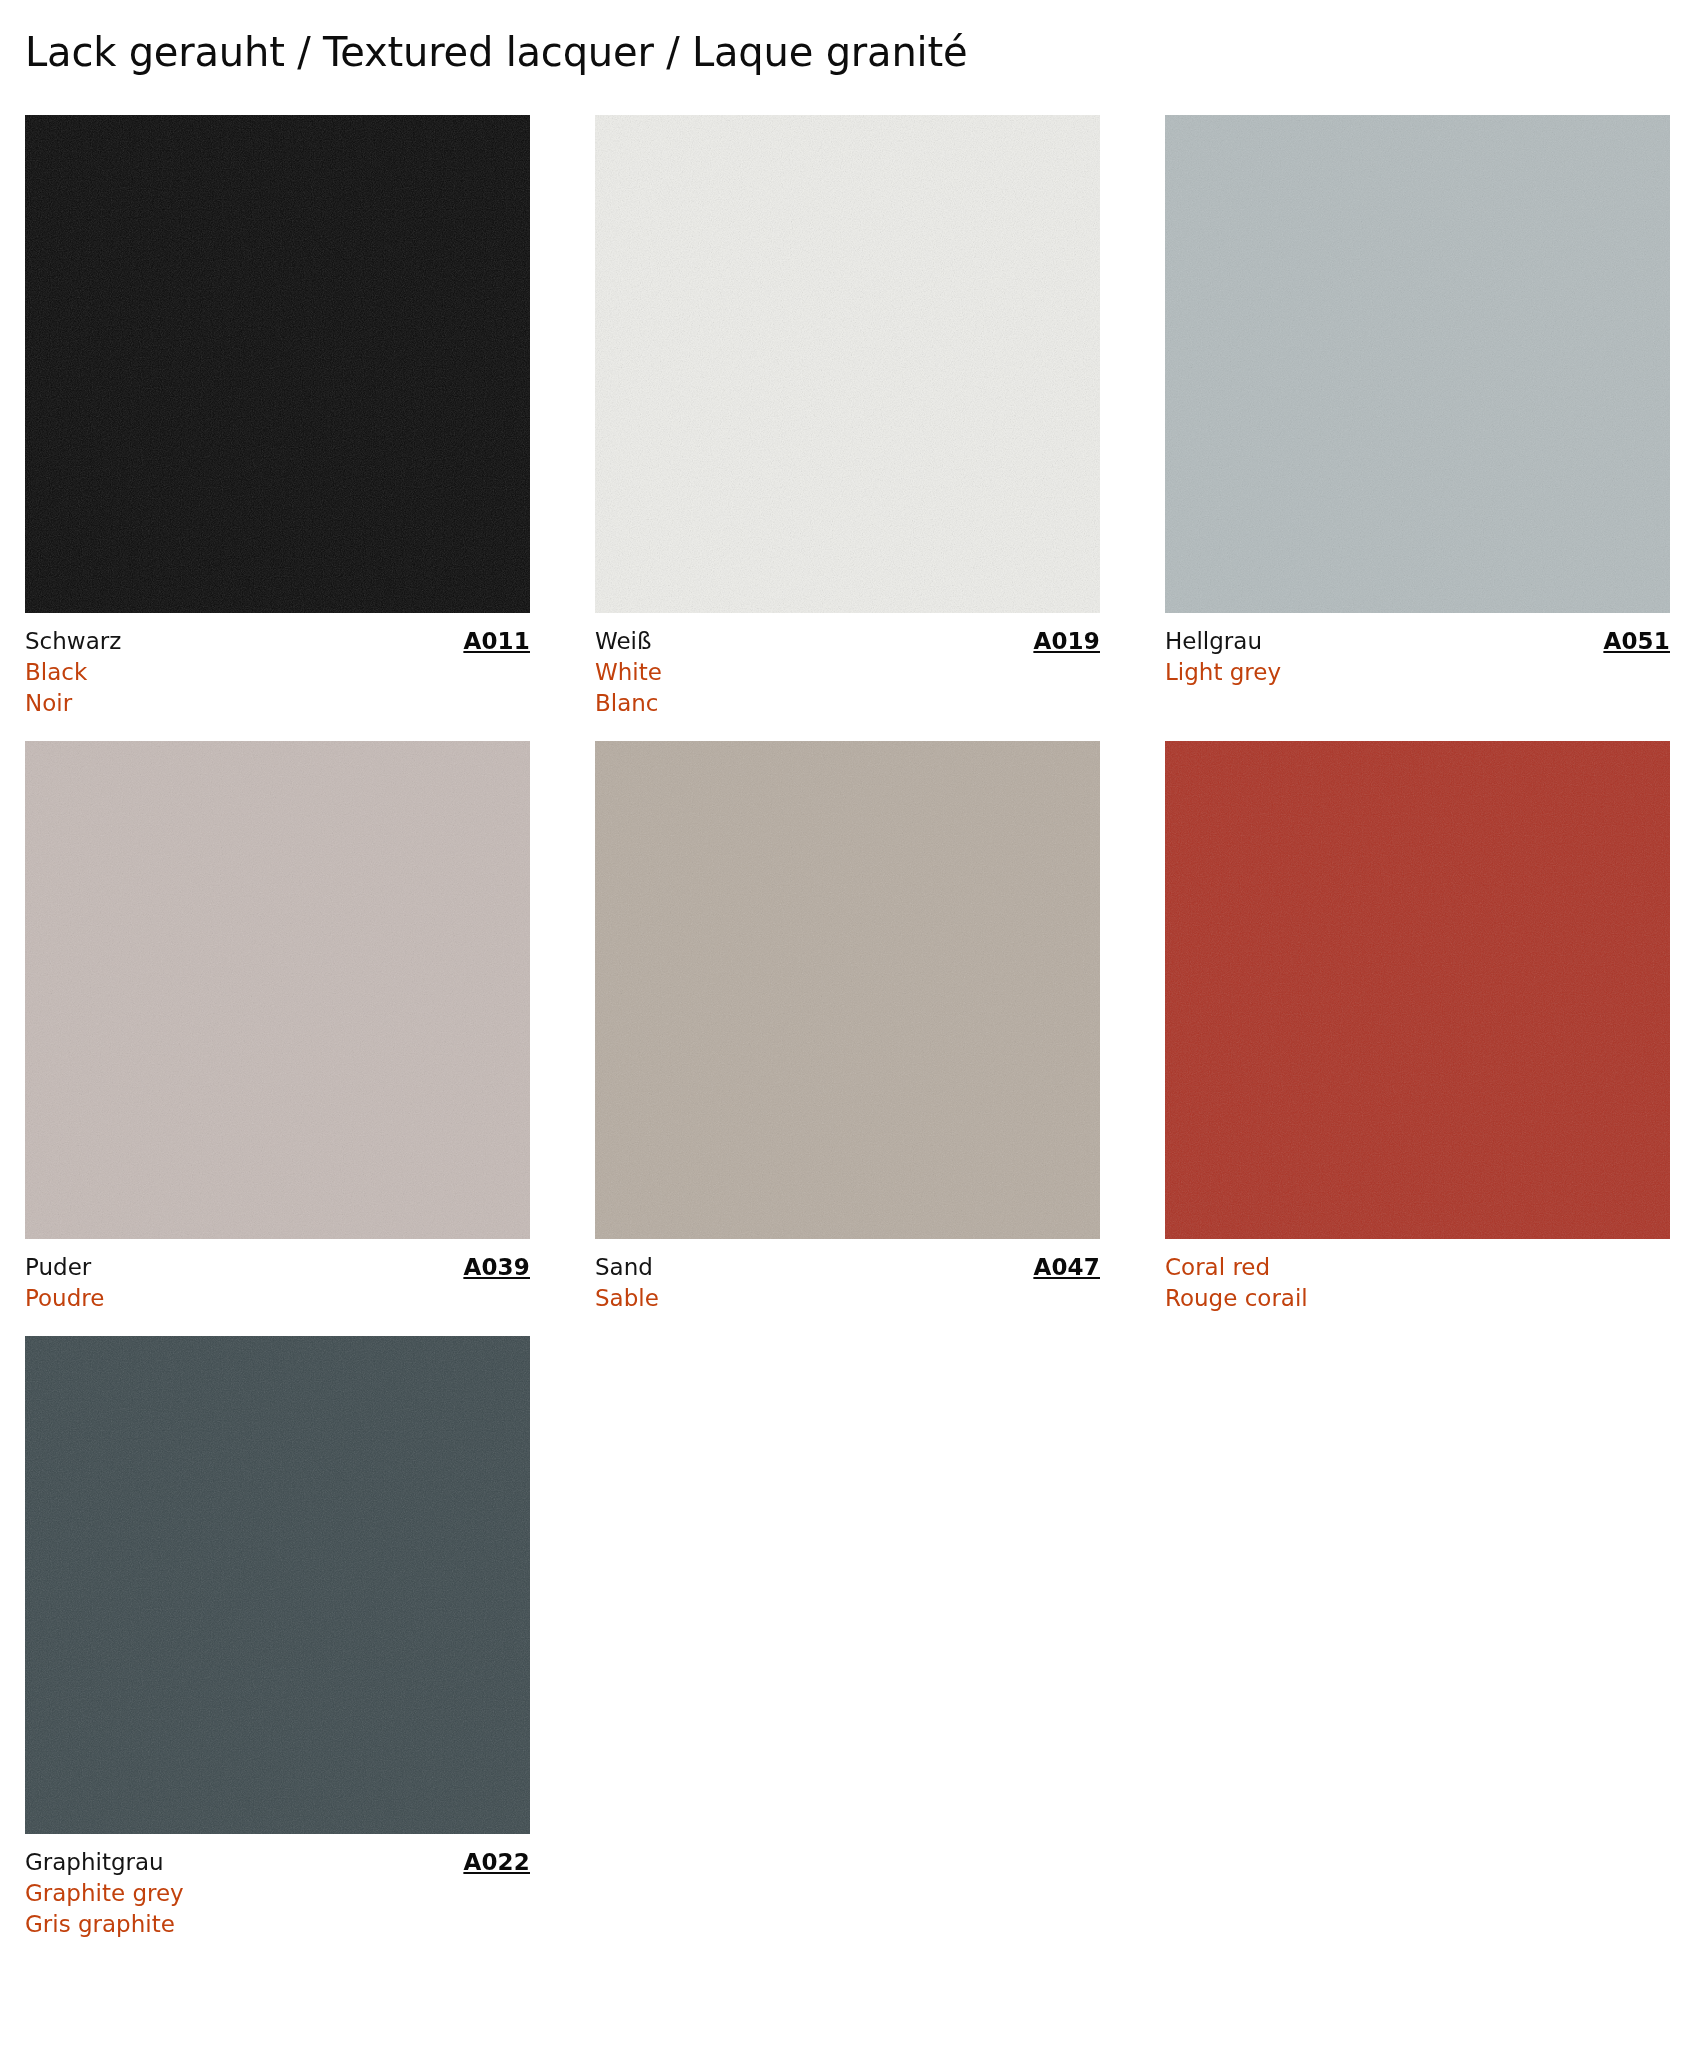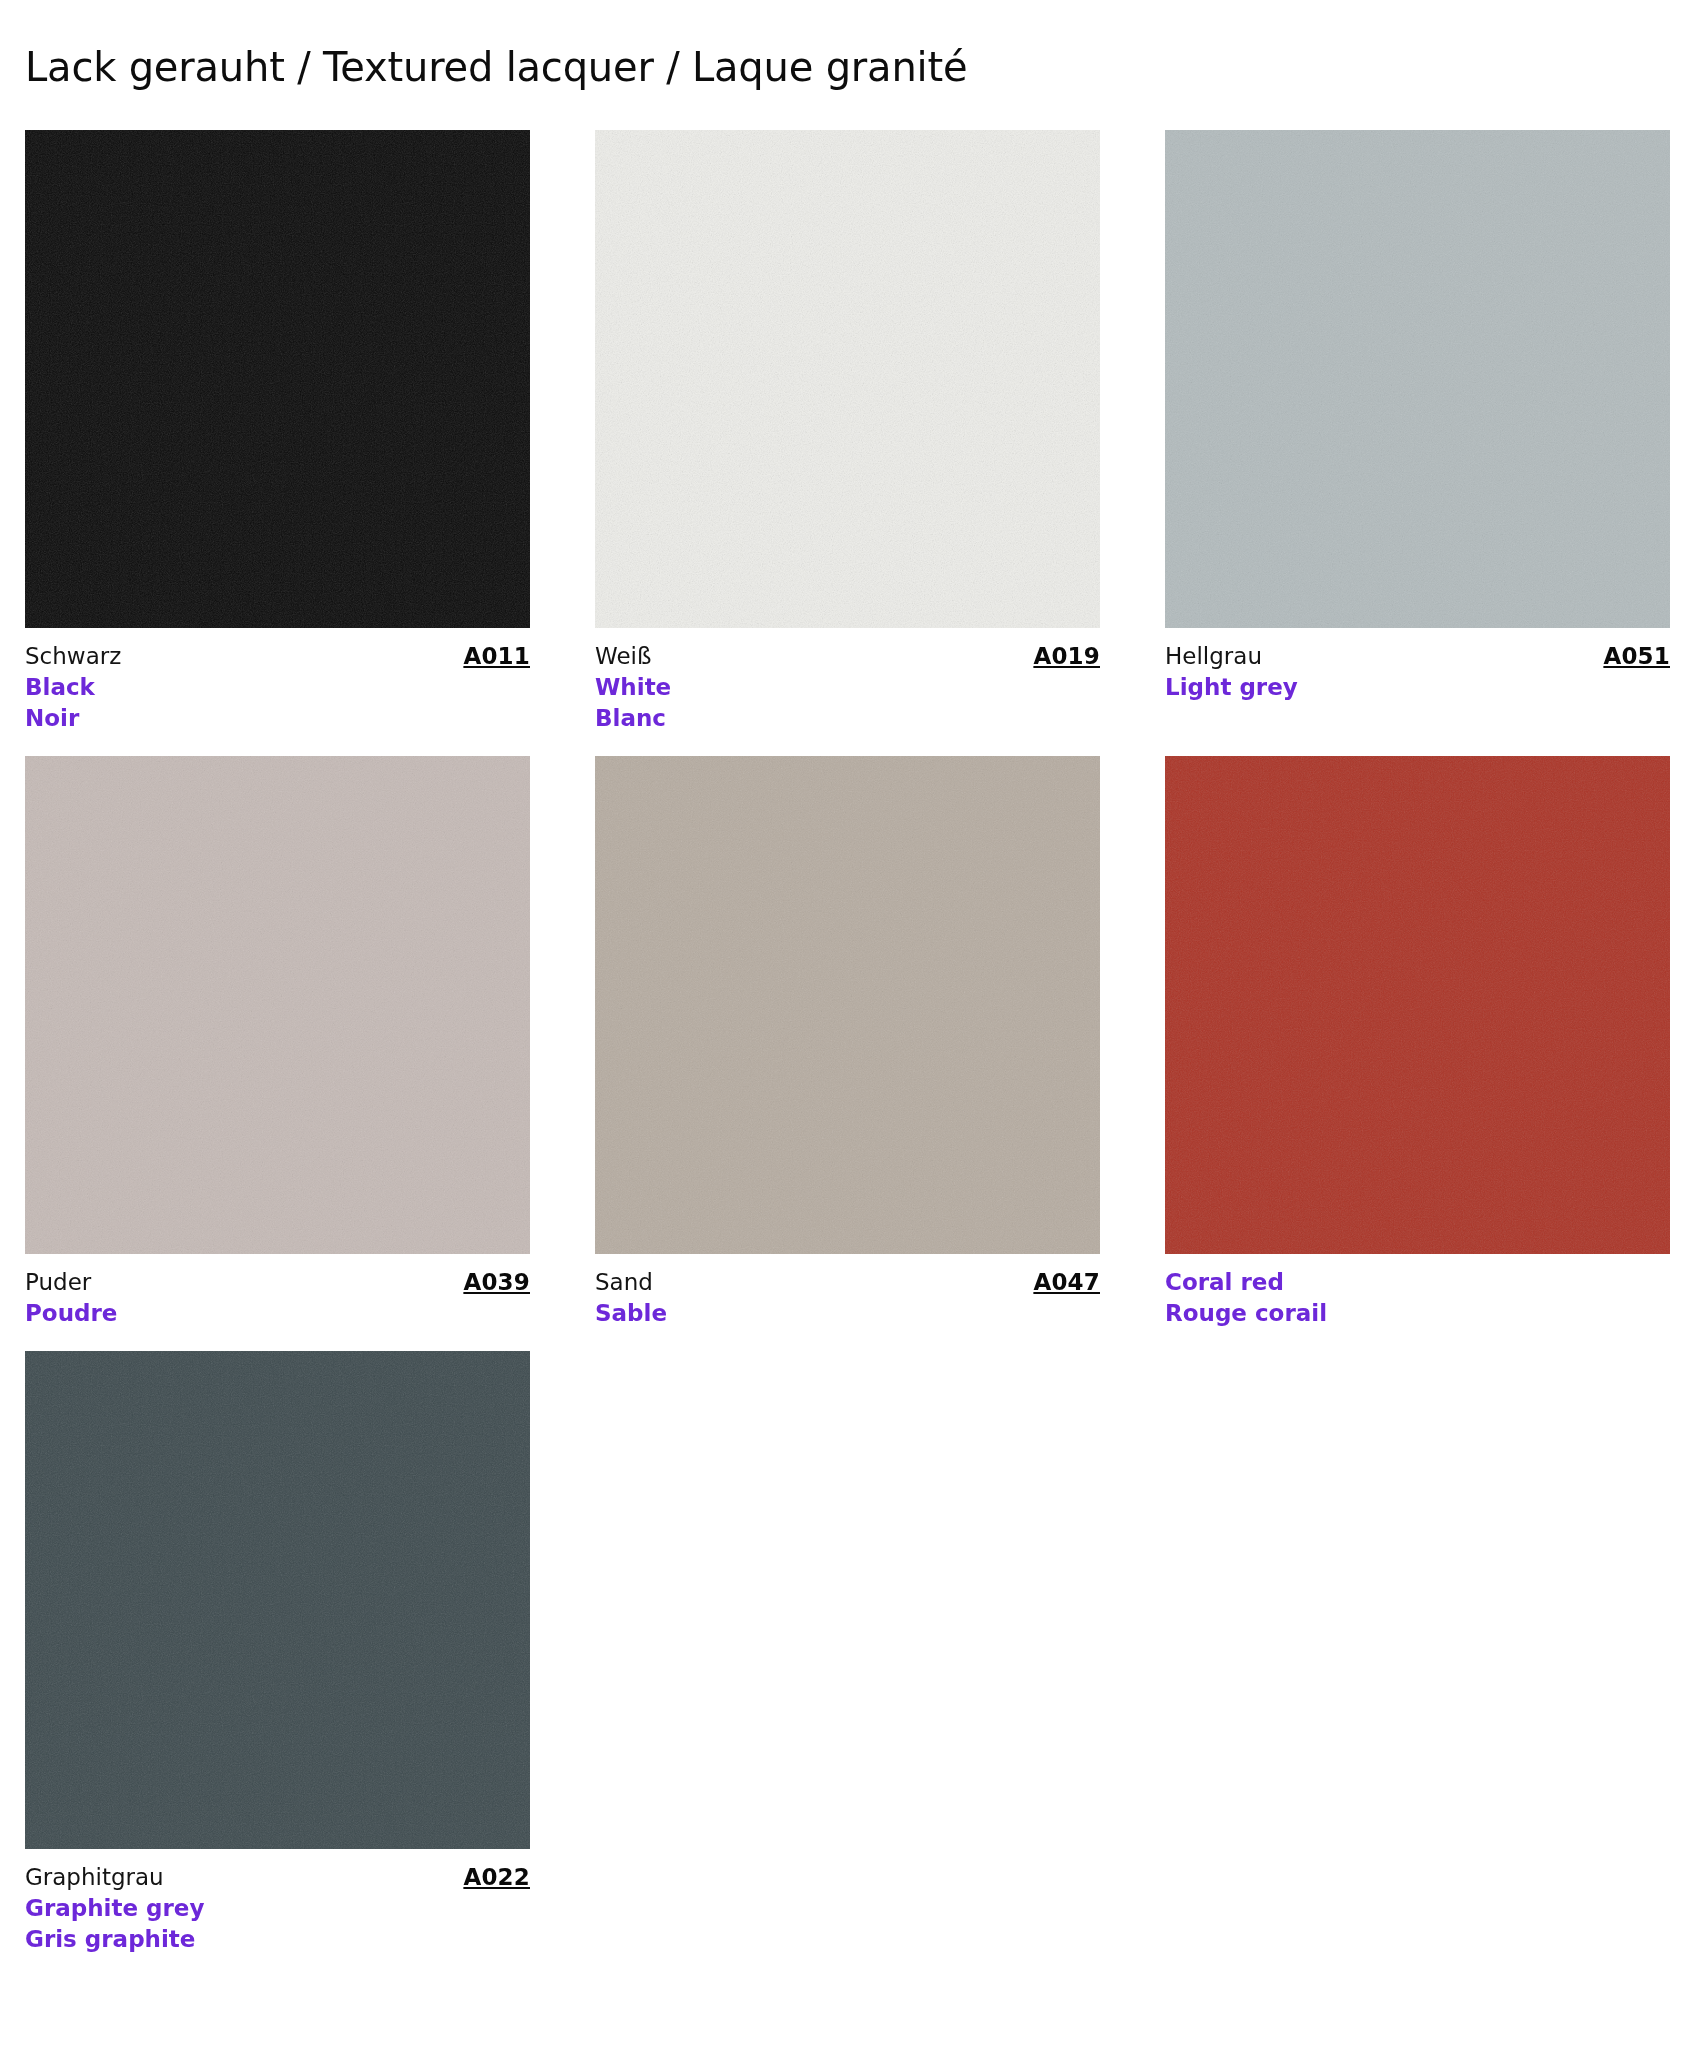--- a/index.html
+++ b/index.html
@@ -13,21 +13,21 @@
     width: 1700px;
     height: 2057px;
     font-family: "DejaVu Sans", "Liberation Sans", sans-serif;
     color: #141414;
     -webkit-font-smoothing: antialiased;
   }
   .page {
     position: relative;
     width: 1444px;
     height: 2057px;
-    padding: 15px 25px;
+    padding: 0 25px;
     border-radius: 24px;
   }
   .page-title {
     font-size: 40px;
     font-weight: 400;
     letter-spacing: -0.2px;
     line-height: 1.1;
     color: #0d0d0d;
     margin: 0;
     padding-top: 30px;
@@ -81,23 +81,23 @@
     font-size: 23px;
     font-weight: 700;
     line-height: 31px;
     color: #0a0a0a;
     letter-spacing: 0.2px;
     white-space: nowrap;
     text-decoration: underline;
   }
   .name-en, .name-fr {
     font-size: 23px;
-    font-weight: 700;
+    font-weight: 400;
     line-height: 31px;
-    color: #6d28d9;
+    color: #c2410c;
     display: block;
     white-space: nowrap;
   }
   .name-fr:empty, .name-en:empty { display: none; }
 </style>
 </head>
 <body>
 
 <div class="page">
 

